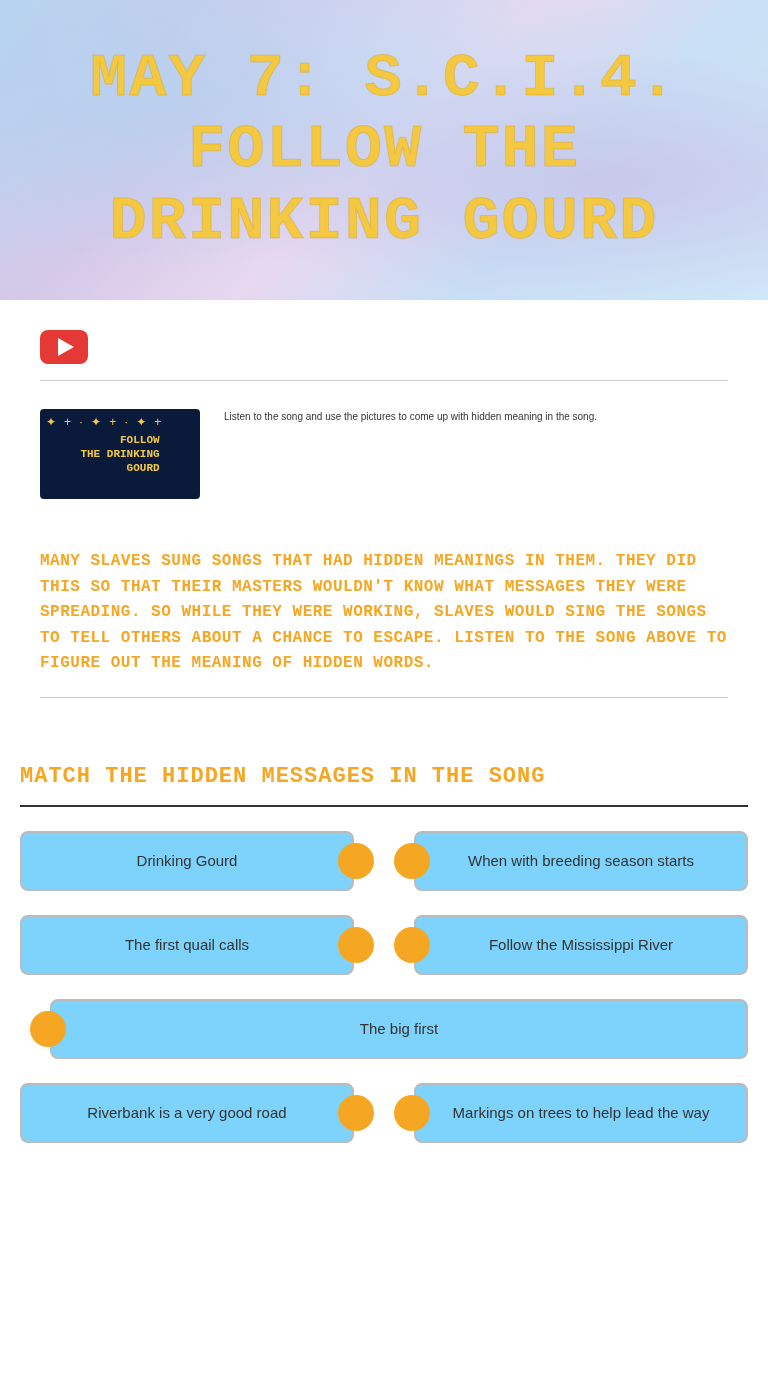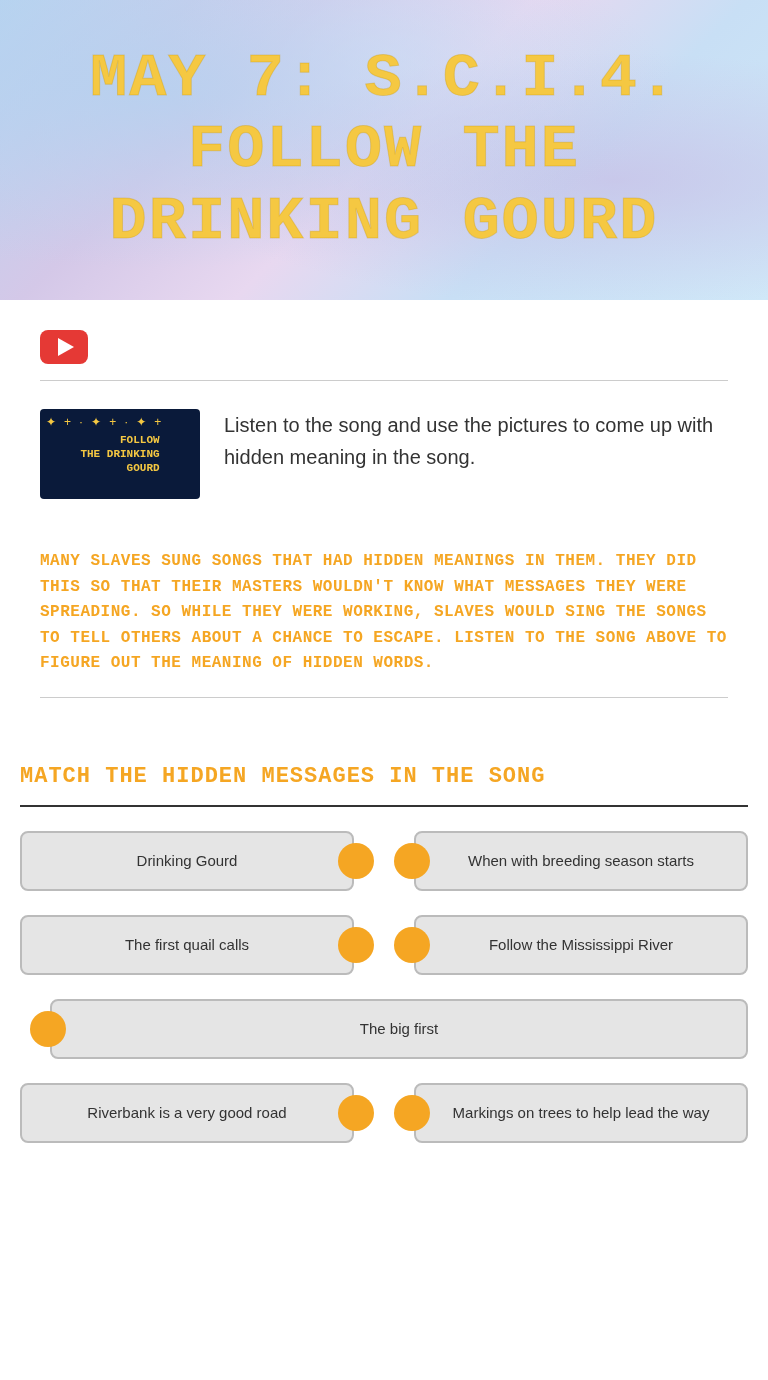--- a/index.html
+++ b/index.html
@@ -123,21 +123,21 @@
       font-size: 11px;
       font-weight: 900;
       color: #f5c842;
       text-align: right;
       text-transform: uppercase;
       line-height: 1.3;
       z-index: 1;
       position: relative;
     }
     .video-desc {
-      font-size: 20px;
+      font-size: 10px;
       color: #333;
       line-height: 1.6;
       flex: 1;
     }
 
     
     .orange-text-block {
       font-family: 'Courier New', monospace;
       font-size: 16px;
       font-weight: 900;
@@ -177,21 +177,21 @@
     }
     .match-item {
       flex: 1;
       border: 2px solid #bbb;
       border-radius: 8px;
       padding: 14px 33px;
       font-size: 15px;
       color: #333;
       text-align: center;
       position: relative;
-      background: #e5e5e5;
+      background: #7dd3fc;
       min-height: 60px;
       display: flex;
       align-items: center;
       justify-content: center;
     }
     .match-item.left-item {
       margin-right: 30px;
     }
     .match-item.right-item {
       margin-left: 30px;

